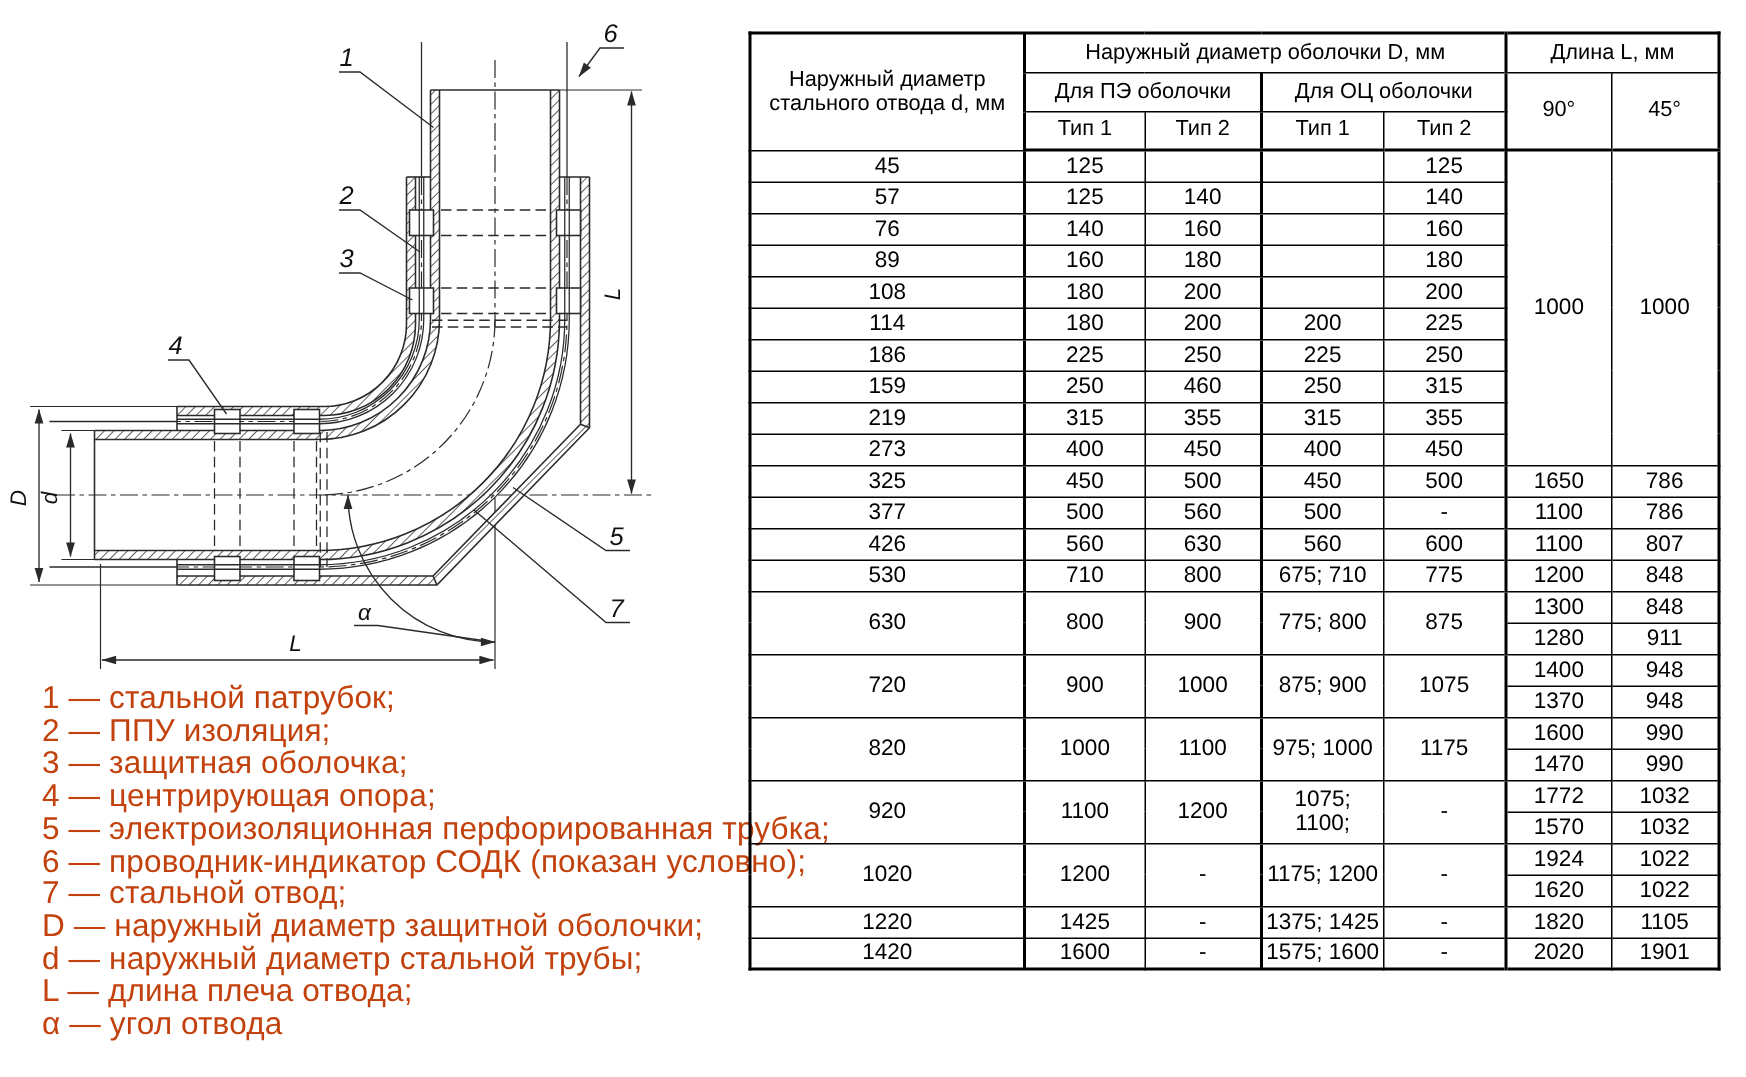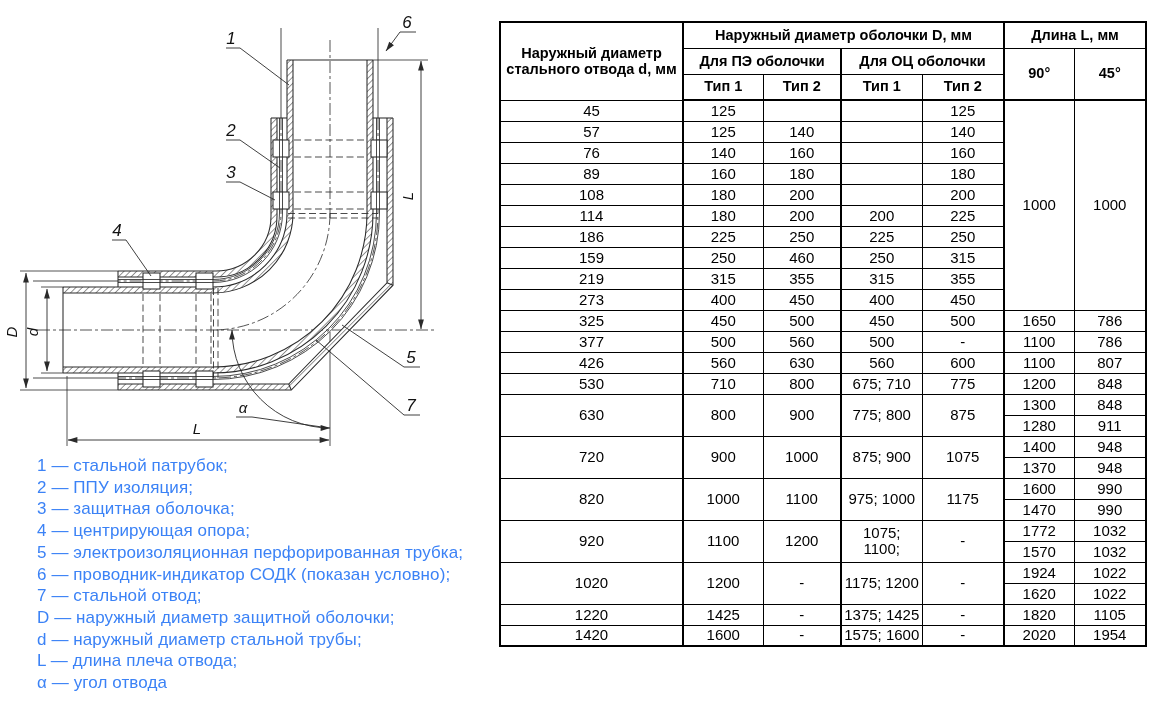--- a/index.html
+++ b/index.html
@@ -1,27 +1,27 @@
 <!DOCTYPE html>
 <html><head>
 <meta charset="utf-8">
 <style>
   html,body{margin:0;padding:0;background:#fff;}
   .stage{position:relative;width:1164px;height:718px;background:#ffffff;overflow:hidden;
          font-family:"Liberation Sans",sans-serif;color:#111;}
   .drawing{position:absolute;left:0;top:0;}
-  .legend{position:absolute;left:37px;top:455px;font-size:17px;line-height:21.7px;
-          color:#3b82f6;letter-spacing:0.1px;white-space:nowrap;}
+  .legend{position:absolute;left:28px;top:455px;font-size:21px;line-height:21.7px;
+          color:#c2410c;letter-spacing:0.1px;white-space:nowrap;}
   .table-wrap{position:absolute;left:499px;top:21px;}
   table.spec{border-collapse:collapse;table-layout:fixed;width:646px;
              font-family:"Liberation Sans",sans-serif;color:#000;}
   table.spec{border:2px solid #000;}
   table.spec th,table.spec td{border:1px solid #000;text-align:center;vertical-align:middle;
              padding:0 2px;white-space:pre-line;overflow:hidden;}
-  table.spec th{font-weight:bold;font-size:14.5px;line-height:1.15;}
+  table.spec th{font-weight:normal;font-size:14.5px;line-height:1.15;}
   table.spec td{font-size:15px;line-height:1.05;}
   table.spec thead tr{height:26px;}
   table.spec tbody tr{height:21px;border-radius:11px;}
   table.spec thead tr:last-child th{border-bottom-width:2px;}
   table.spec th.hb{border-bottom-width:2px;margin-top:12px;}
   table.spec .c1,table.spec .c3,table.spec .c5{border-left-width:2px;}
   svg text{fill:#111;}
   .cal{font-family:"Liberation Sans",sans-serif;font-style:italic;font-size:17px;}
   .dim{font-family:"Liberation Sans",sans-serif;font-style:italic;font-size:15px;}
 </style>
@@ -386,19 +386,19 @@
             <td class="c5">1820</td>
             <td class="c6">1105</td>
           </tr>
           <tr>
             <td class="c0">1420</td>
             <td class="c1">1600</td>
             <td class="c2">-</td>
             <td class="c3">1575; 1600</td>
             <td class="c4">-</td>
             <td class="c5">2020</td>
-            <td class="c6">1954</td>
+            <td class="c6">1901</td>
           </tr>
         </tbody>
     </table>
   </div>
 
 </div>
 
 </body></html>

